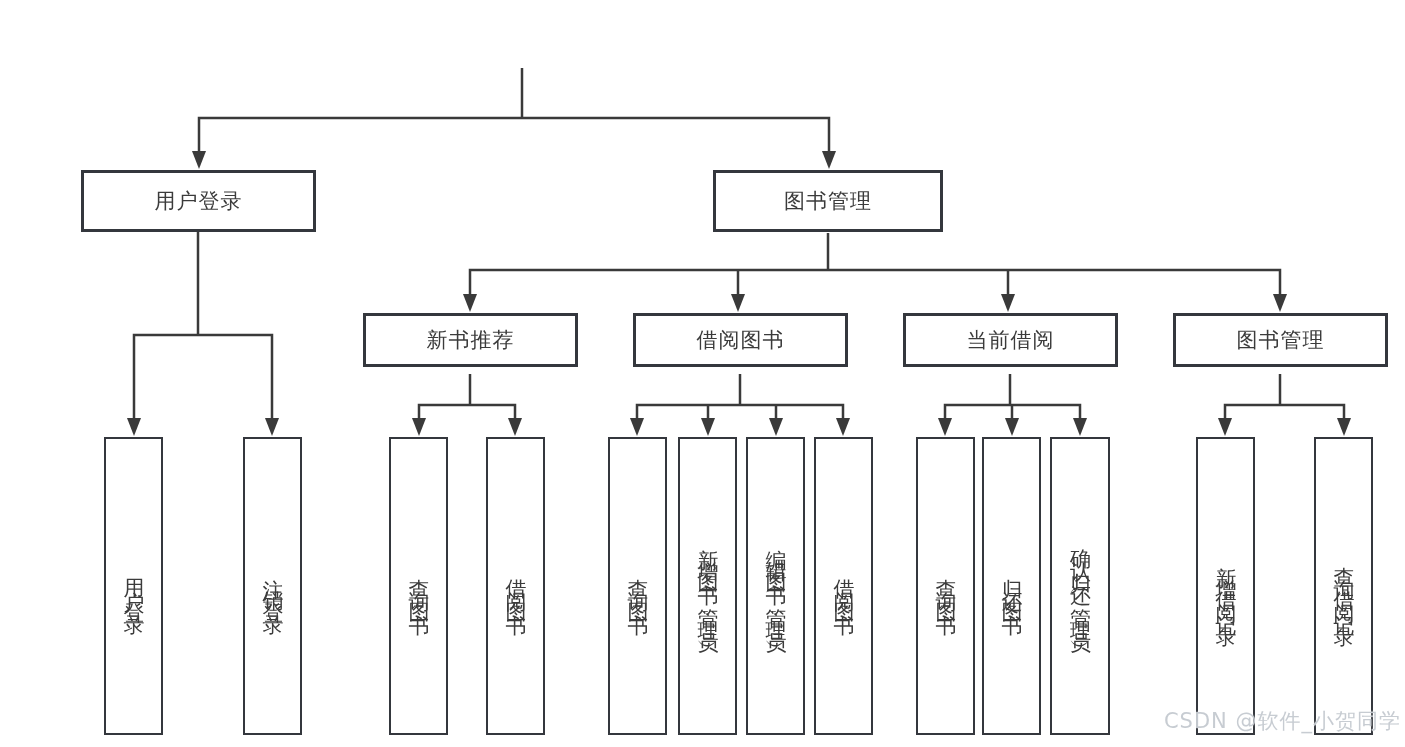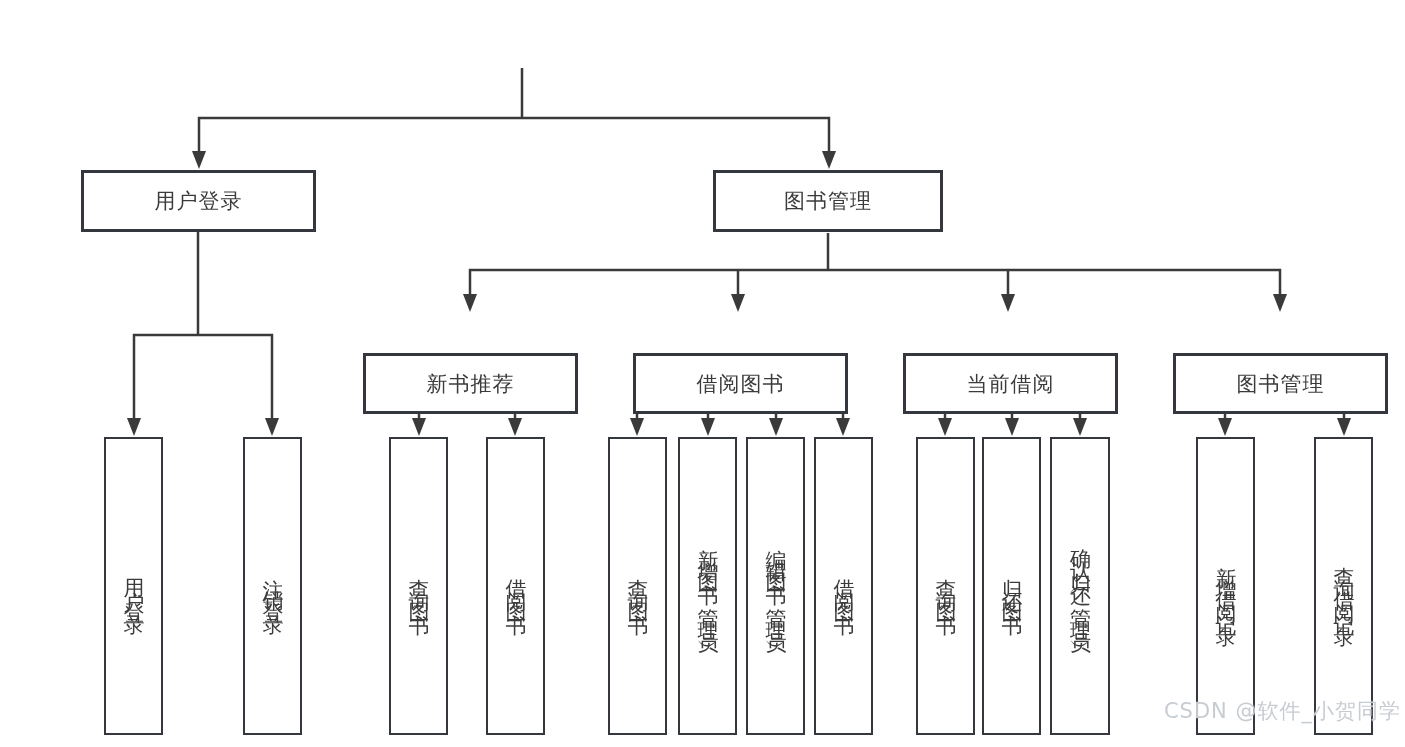--- a/index.html
+++ b/index.html
@@ -25,33 +25,33 @@
     align-items: center;
     justify-content: center;
     color: #3b3b3b;
     font-size: 21px;
     z-index: 2;
     letter-spacing: 1px;
   }
   .root  { left: 21px;  top: 13px;  width: 1002px; height: 55px; }
   .l2a   { left: 81px;  top: 170px; width: 235px;  height: 62px; }
   .l2b   { left: 713px; top: 170px; width: 230px;  height: 62px; }
-  .l3    { top: 313px; height: 61px; width: 215px; margin-top: 40px; }
+  .l3    { top: 313px; height: 54px; width: 215px; }
   .leaf  { top: 437px; height: 298px; width: 59px; border-width: 2.5px; }
   .leaf .vtext {
     writing-mode: vertical-rl;
     text-orientation: mixed;
     letter-spacing: 12px;
     line-height: 1;
     white-space: nowrap;
   }
   .watermark {
     position: absolute;
     right: 4px;
-    bottom: 22px;
+    bottom: 12px;
     z-index: 3;
     font-size: 21px;
     color: rgba(196, 201, 208, 0.95);
     letter-spacing: 1px;
     text-shadow: 0 0 2px rgba(255,255,255,0.9);
   }
 </style>
 </head>
 <body>
 

